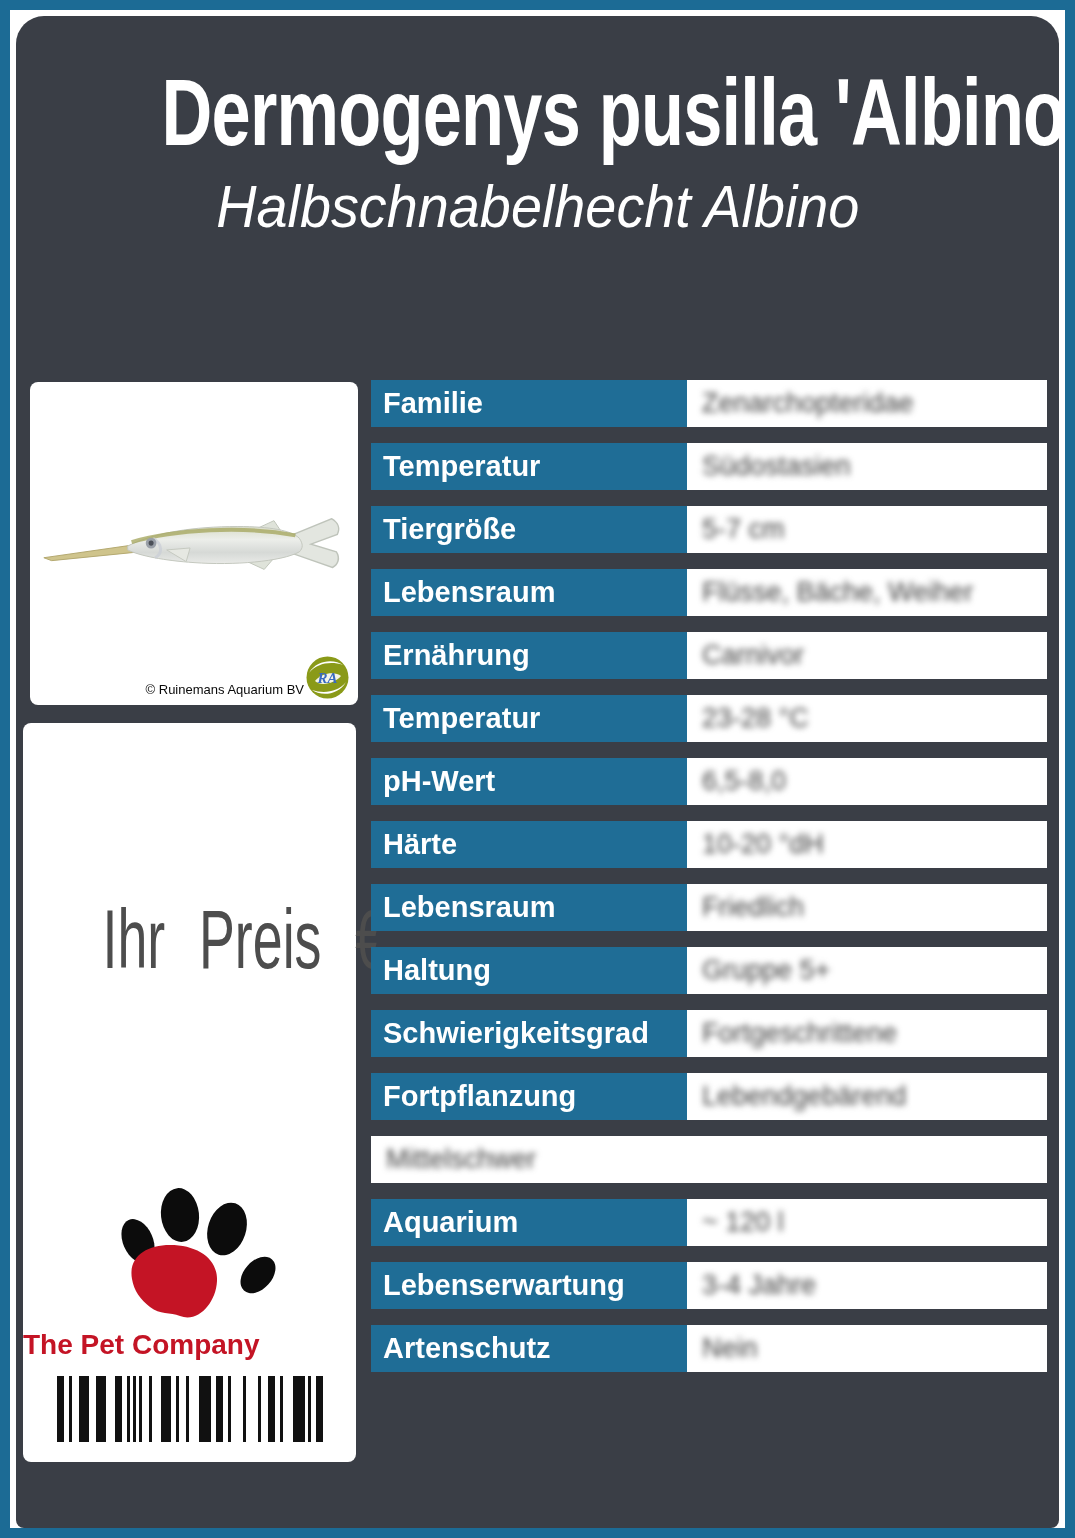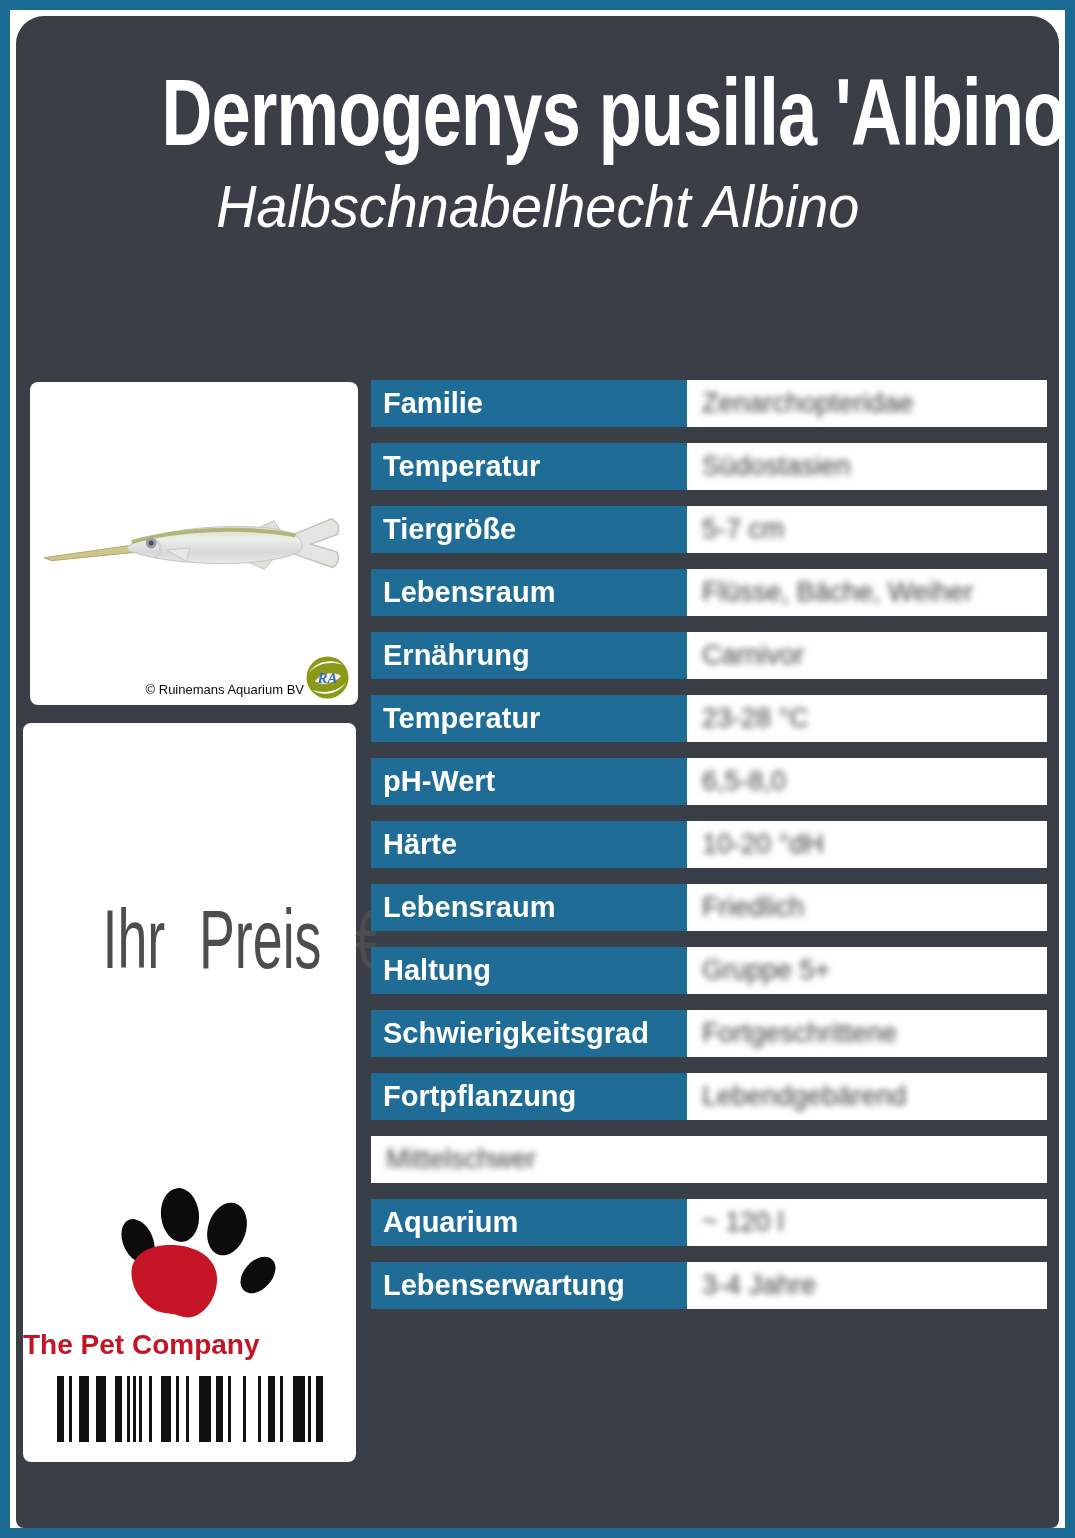--- a/index.html
+++ b/index.html
@@ -298,13 +298,17 @@
   <div class="trow">
     <div class="tlabel">Aquarium</div>
     <div class="tvalue"><span class="tvalue-inner">~ 120 l</span></div>
   </div>
 
   <div class="trow">
     <div class="tlabel">Lebenserwartung</div>
     <div class="tvalue"><span class="tvalue-inner">3-4 Jahre</span></div>
   </div>
 
+  <div class="trow">
+    <div class="tlabel">Artenschutz</div>
+    <div class="tvalue"><span class="tvalue-inner">Nein</span></div>
+  </div>
 </div>
 
 </body></html>

